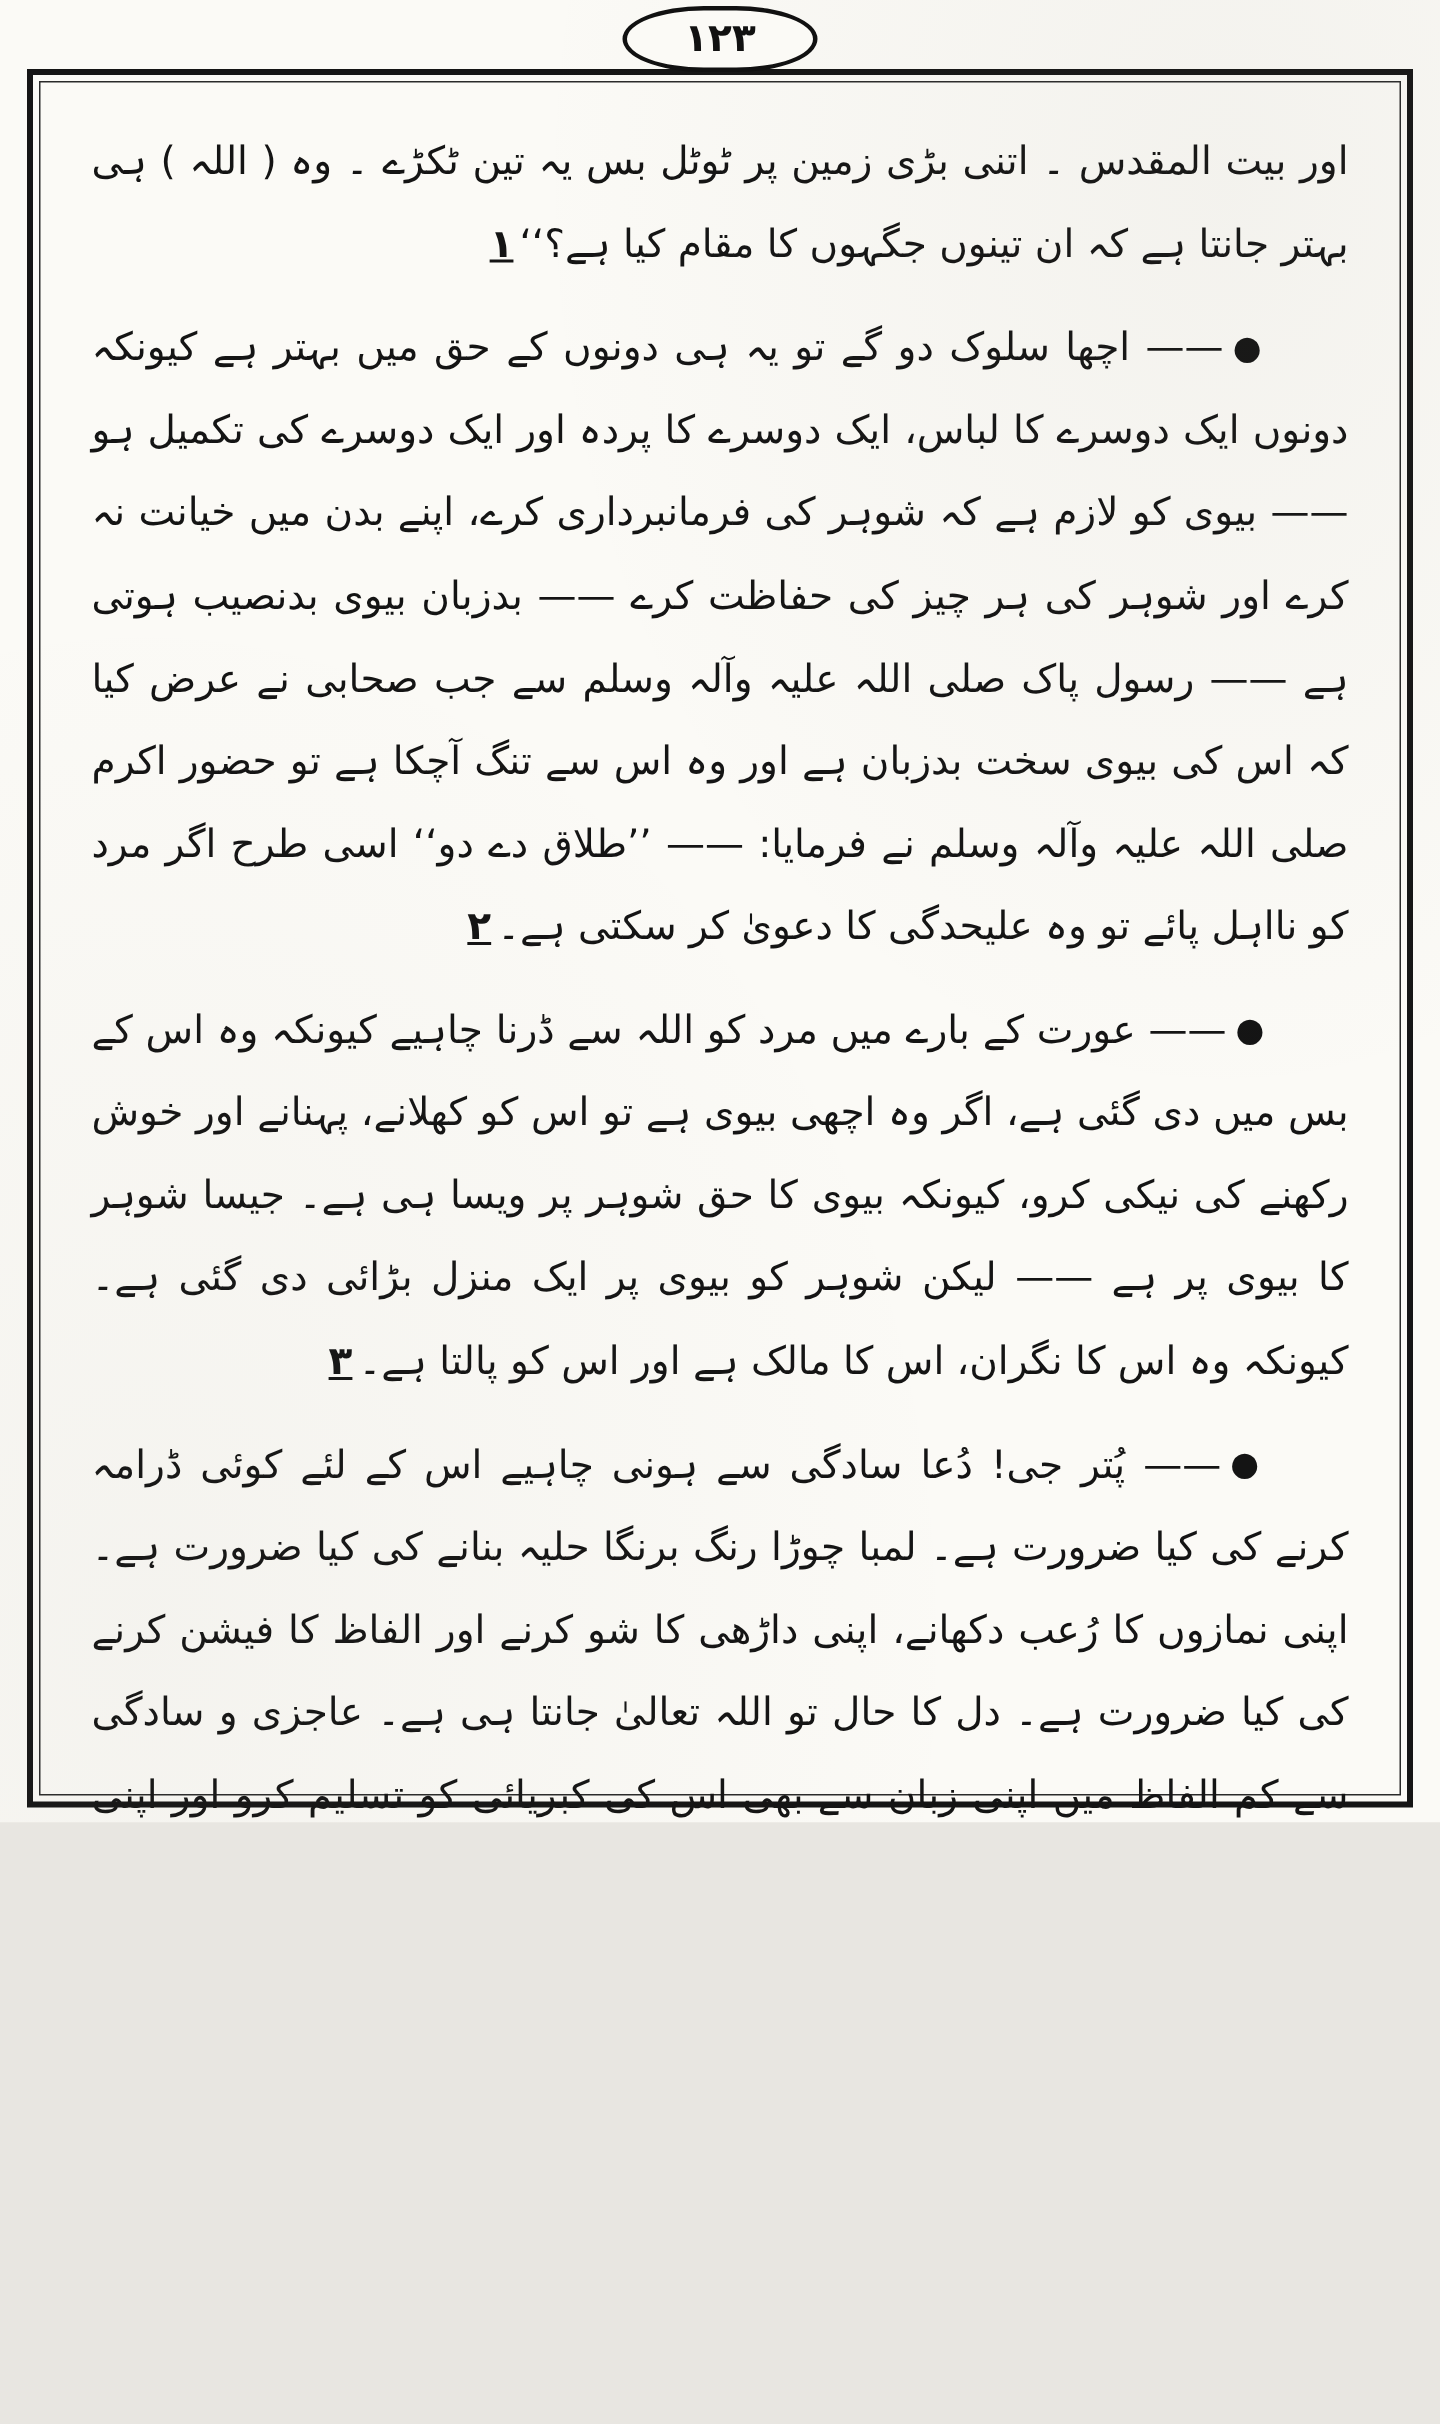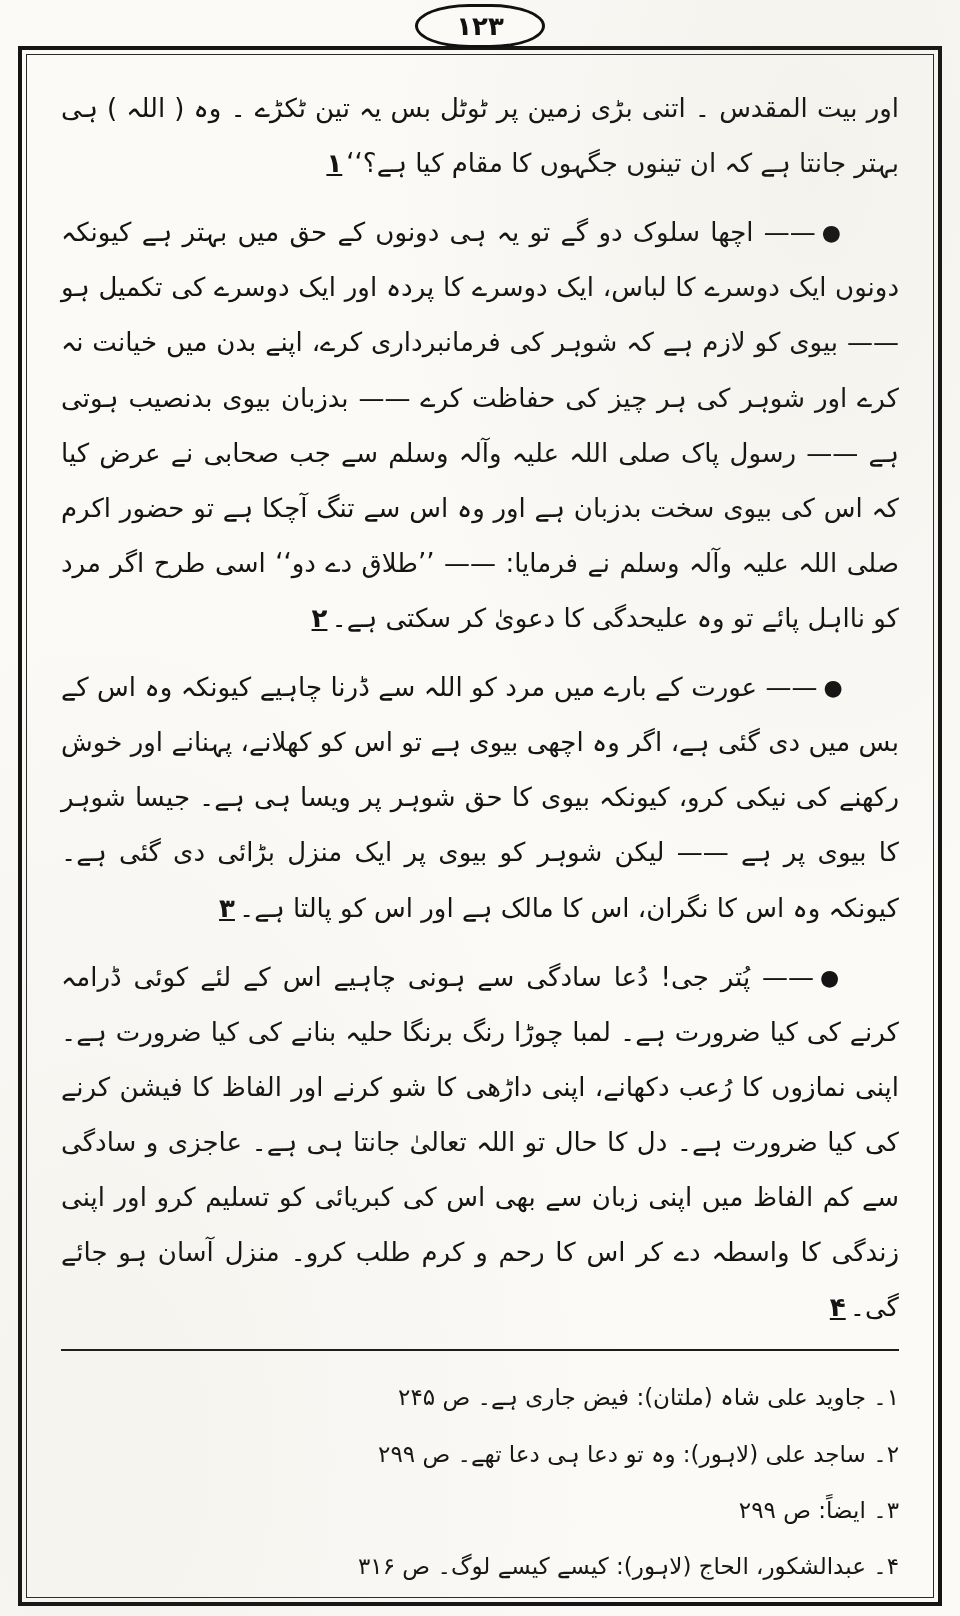--- a/index.html
+++ b/index.html
@@ -4,21 +4,21 @@
 <style>
   html, body {
     margin: 0;
     padding: 0;
     background: #e8e6e1;
     font-family: "DejaVu Sans", sans-serif;
   }
   .scan-page {
     position: relative;
     width: 960px;
-    height: 1616px;
+    height: 1215px;
     margin: 0 auto;
     background: #fbfaf6;
     overflow: hidden;
     direction: rtl;
   }
   
   .page-number-wrap {
     position: absolute;
     top: 4px;
     left: 0;

